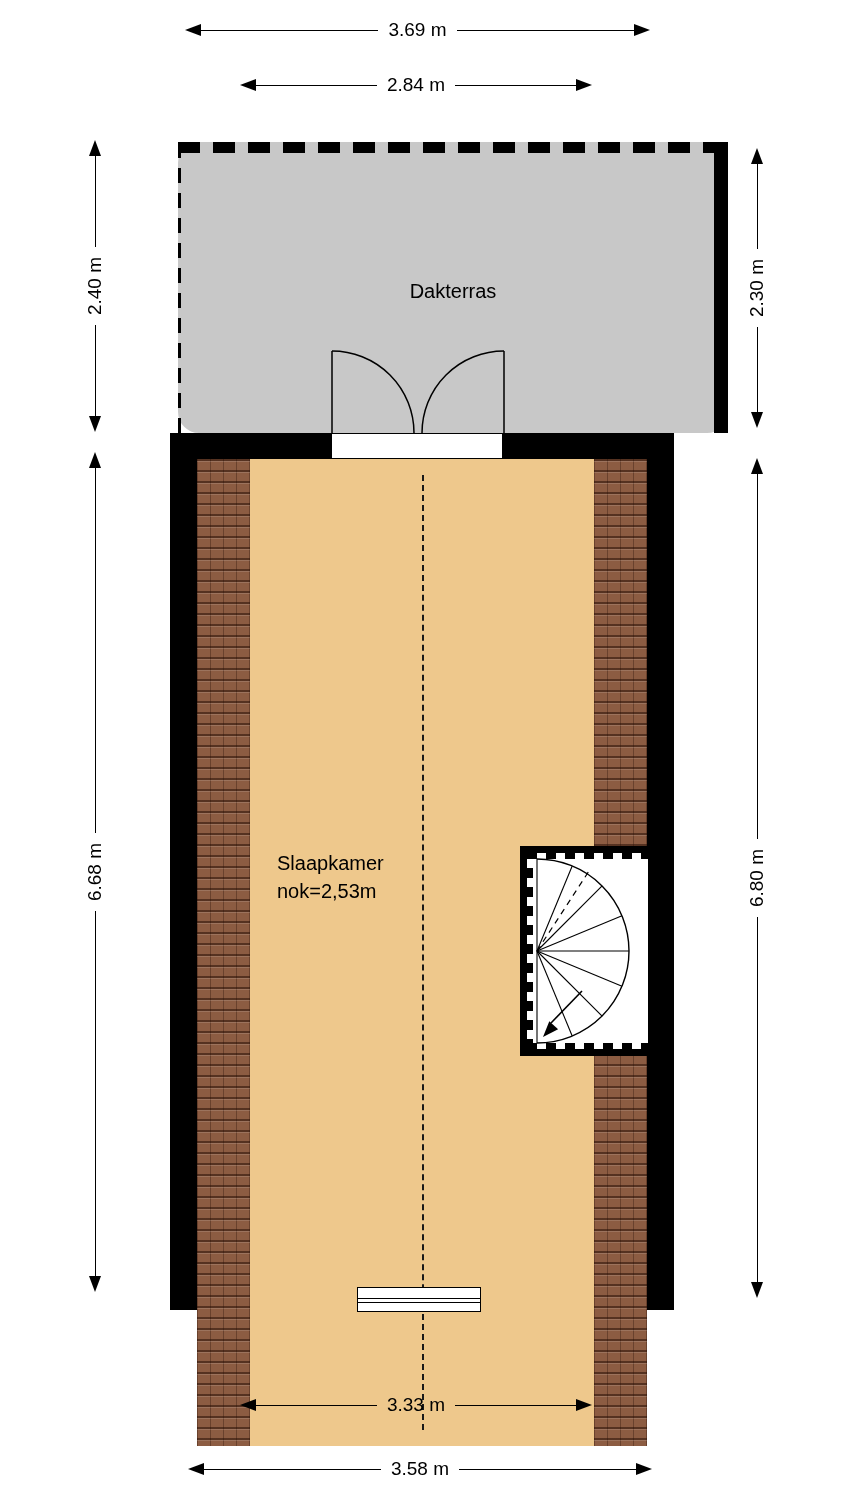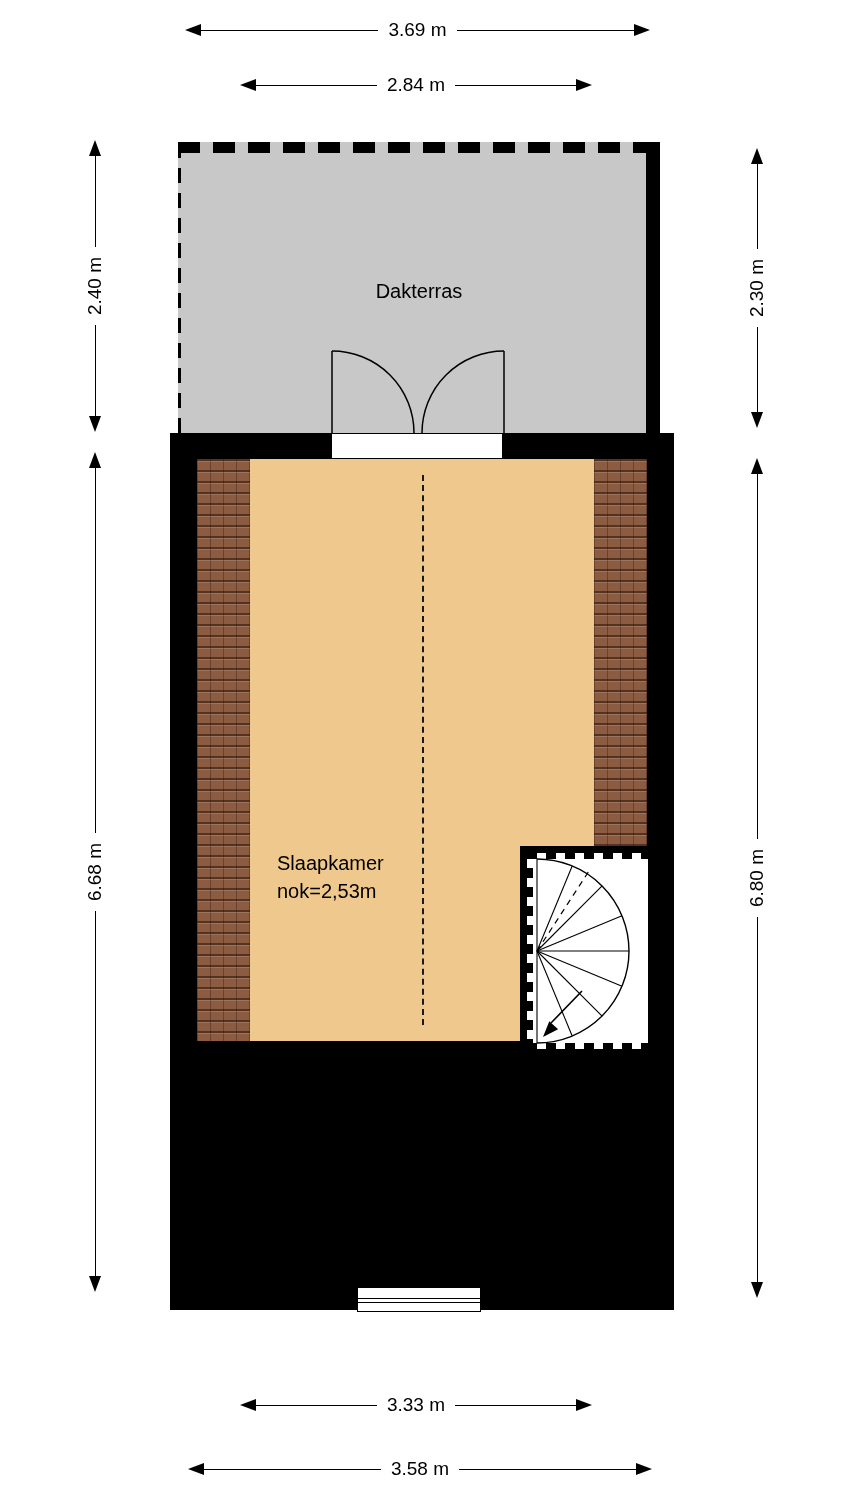--- a/index.html
+++ b/index.html
@@ -14,30 +14,30 @@
   .dim-v .dline{flex:1;width:0;border-left:1px solid #000;}
   .dlabel{font-size:19px;white-space:nowrap;}
   .dim-h .dlabel{padding:0 10px;}
   .dim-v .dlabel{writing-mode:vertical-rl;transform:rotate(180deg);padding:10px 0;}
   .ah{width:0;height:0;flex:none;}
   .ah-left{border-top:6px solid transparent;border-bottom:6px solid transparent;border-right:16px solid #000;}
   .ah-right{border-top:6px solid transparent;border-bottom:6px solid transparent;border-left:16px solid #000;}
   .ah-up{border-left:6px solid transparent;border-right:6px solid transparent;border-bottom:16px solid #000;}
   .ah-down{border-left:6px solid transparent;border-right:6px solid transparent;border-top:16px solid #000;}
   
-  .terrace{position:absolute;left:178px;top:142px;width:482px;height:291px;background:#c8c8c8;}
+  .terrace{position:absolute;left:178px;top:142px;width:550px;height:291px;background:#c8c8c8;border-radius:21px;}
   .rail-top{position:absolute;left:0;top:0;right:0;height:11px;
     background:repeating-linear-gradient(90deg,#000 0 22px,transparent 22px 35px);}
   .rail-left{position:absolute;left:0;top:0;bottom:0;width:3px;
     background:repeating-linear-gradient(0deg,#000 0 15px,transparent 15px 25px);}
   .terrace-wall-right{position:absolute;right:0;top:0;width:14px;height:100%;background:#000;}
   .terrace-label{position:absolute;left:0;right:0;top:138px;text-align:center;font-size:20px;}
   
   .building{position:absolute;left:170px;top:433px;width:504px;height:877px;background:#000;}
-  .floor{position:absolute;left:27px;top:26px;width:450px;height:582px;background:#eec88c;text-decoration:underline;}
+  .floor{position:absolute;left:27px;top:26px;width:450px;height:987px;background:#eec88c;text-decoration:underline;}
   .roof{position:absolute;top:0;bottom:0;width:53px;
     background-color:#8c5c42;
     background-image:
       repeating-linear-gradient(180deg, rgba(40,15,5,.55) 0 2px, rgba(255,255,255,.14) 2px 3px, transparent 3px 11px),
       repeating-linear-gradient(90deg, rgba(40,15,5,.35) 0 1px, transparent 1px 13px);}
   .roof-left{left:0;}
   .roof-right{right:0;}
   .ridge{position:absolute;left:50%;top:16px;bottom:16px;border-left:2px dashed #1a1a1a;}
   .bedroom-label{position:absolute;left:80px;top:390px;font-size:20px;line-height:28px;}
   

